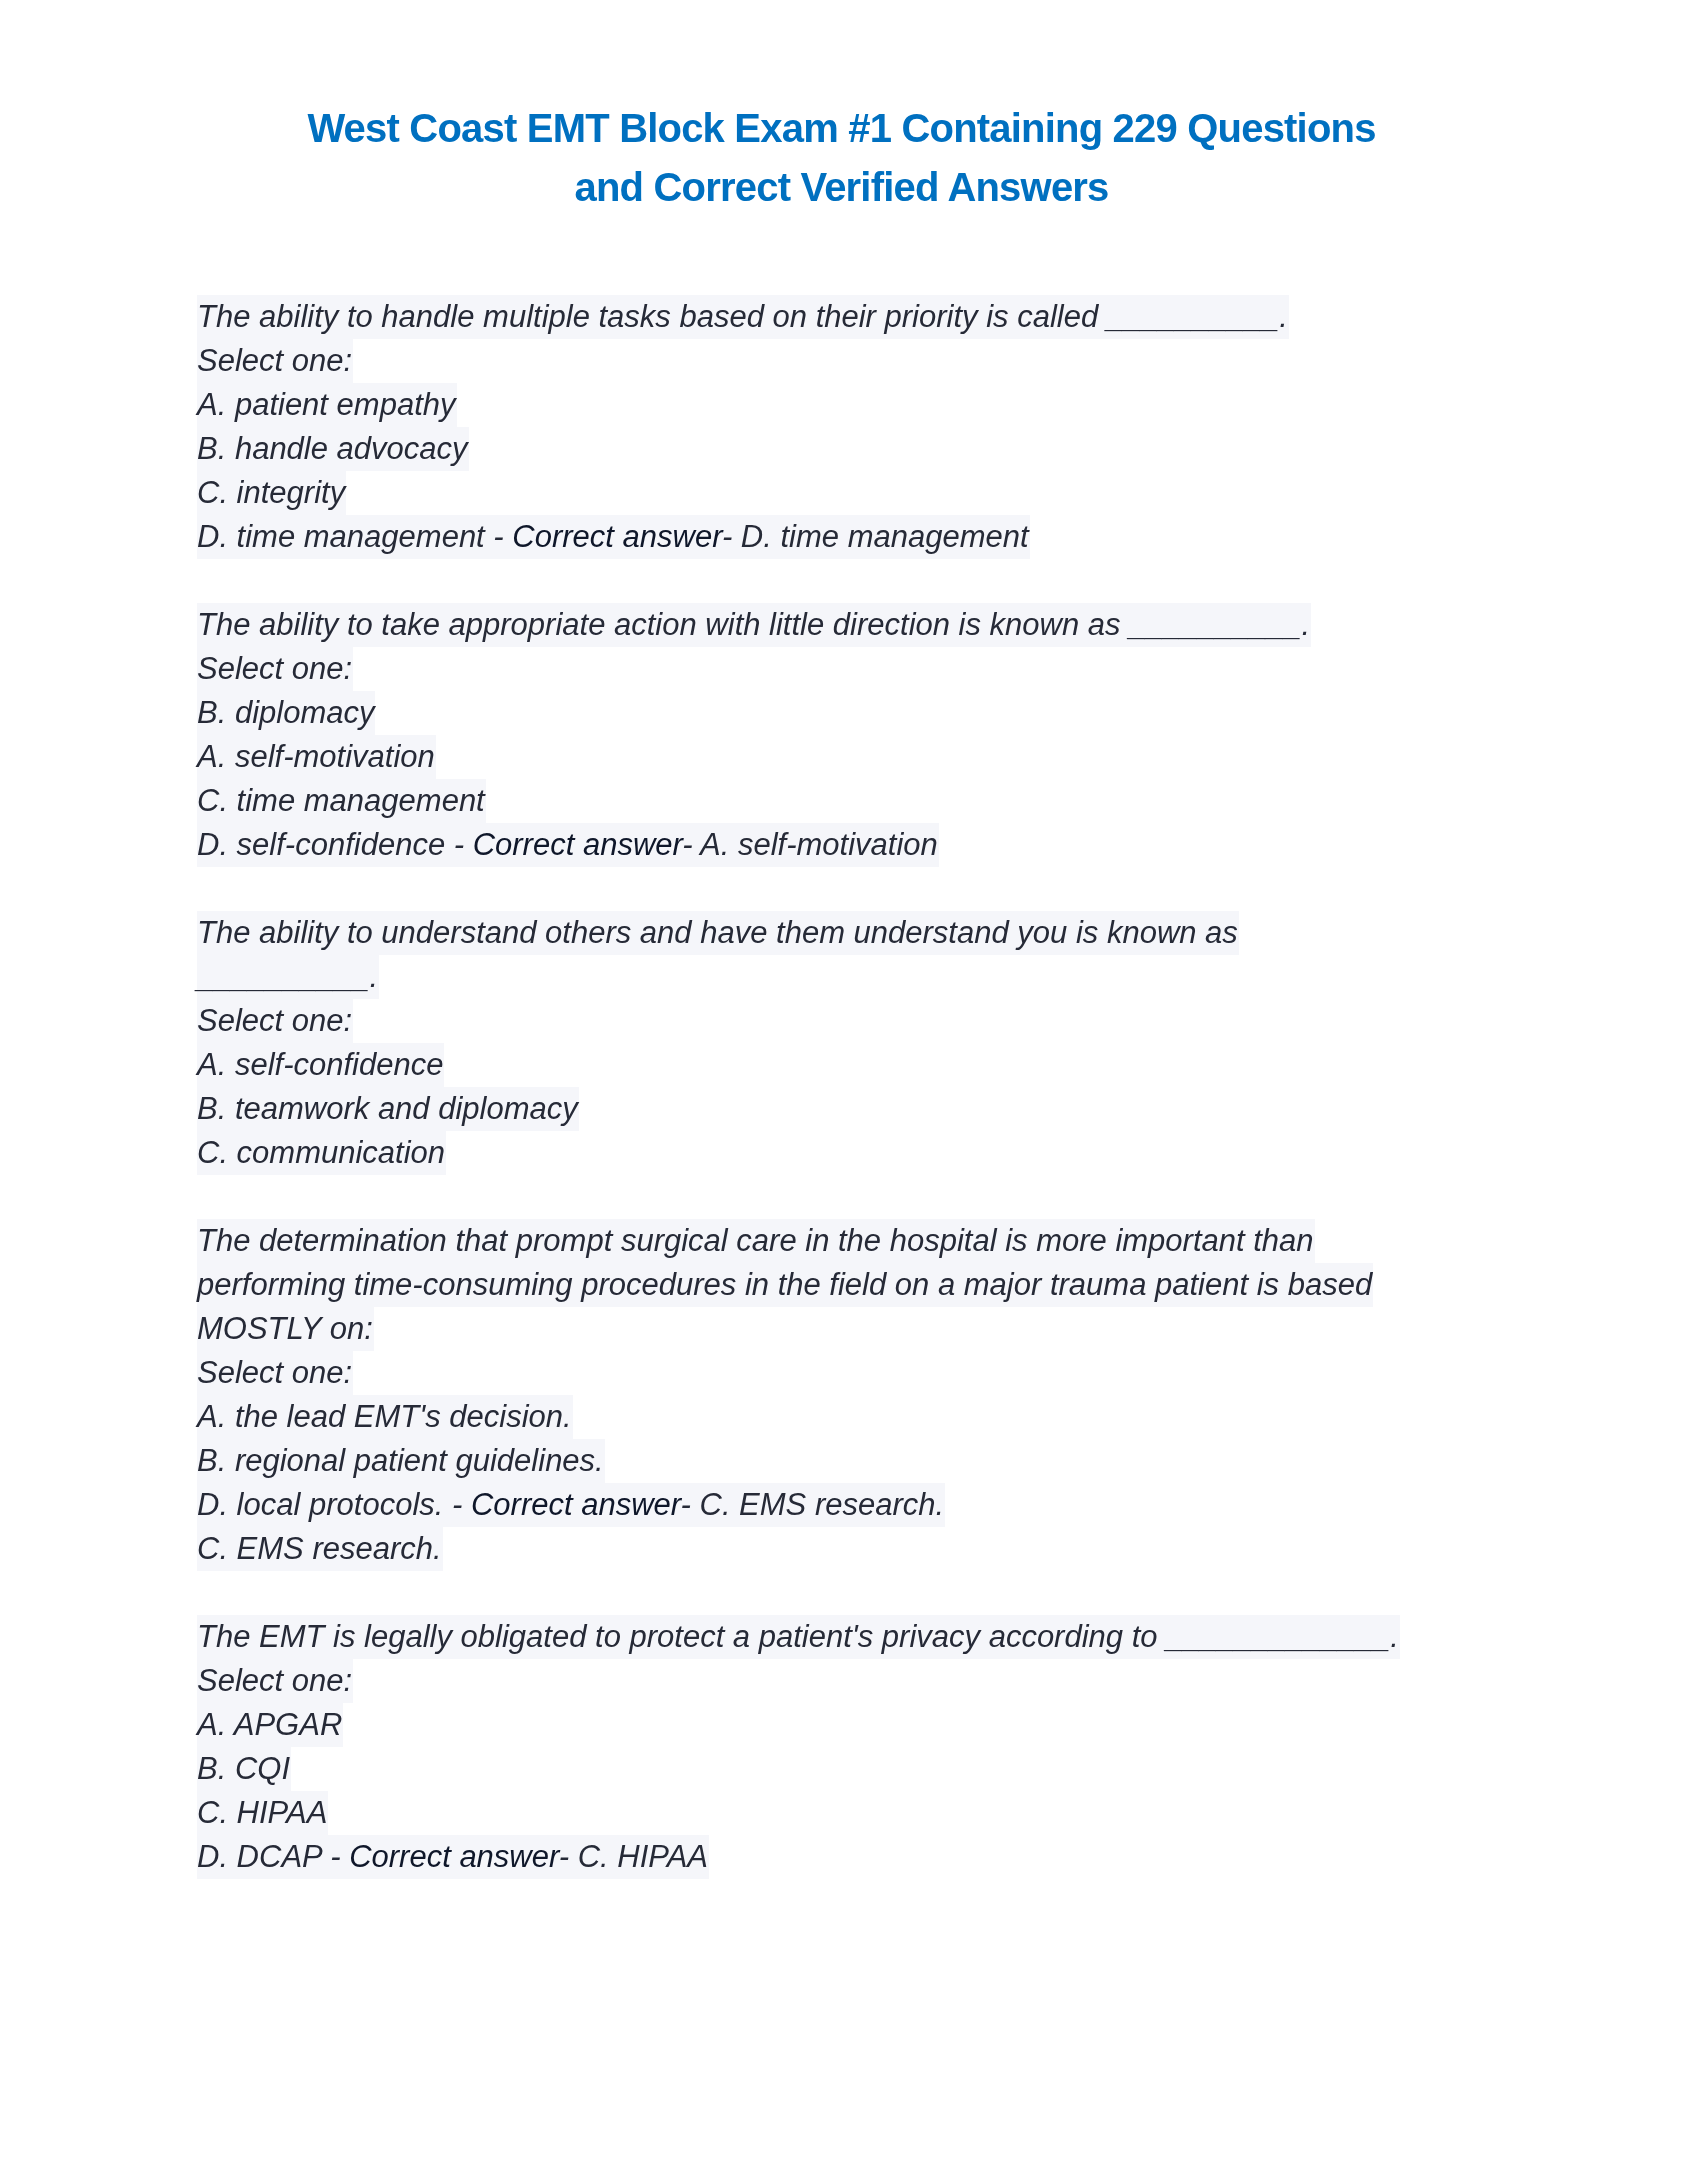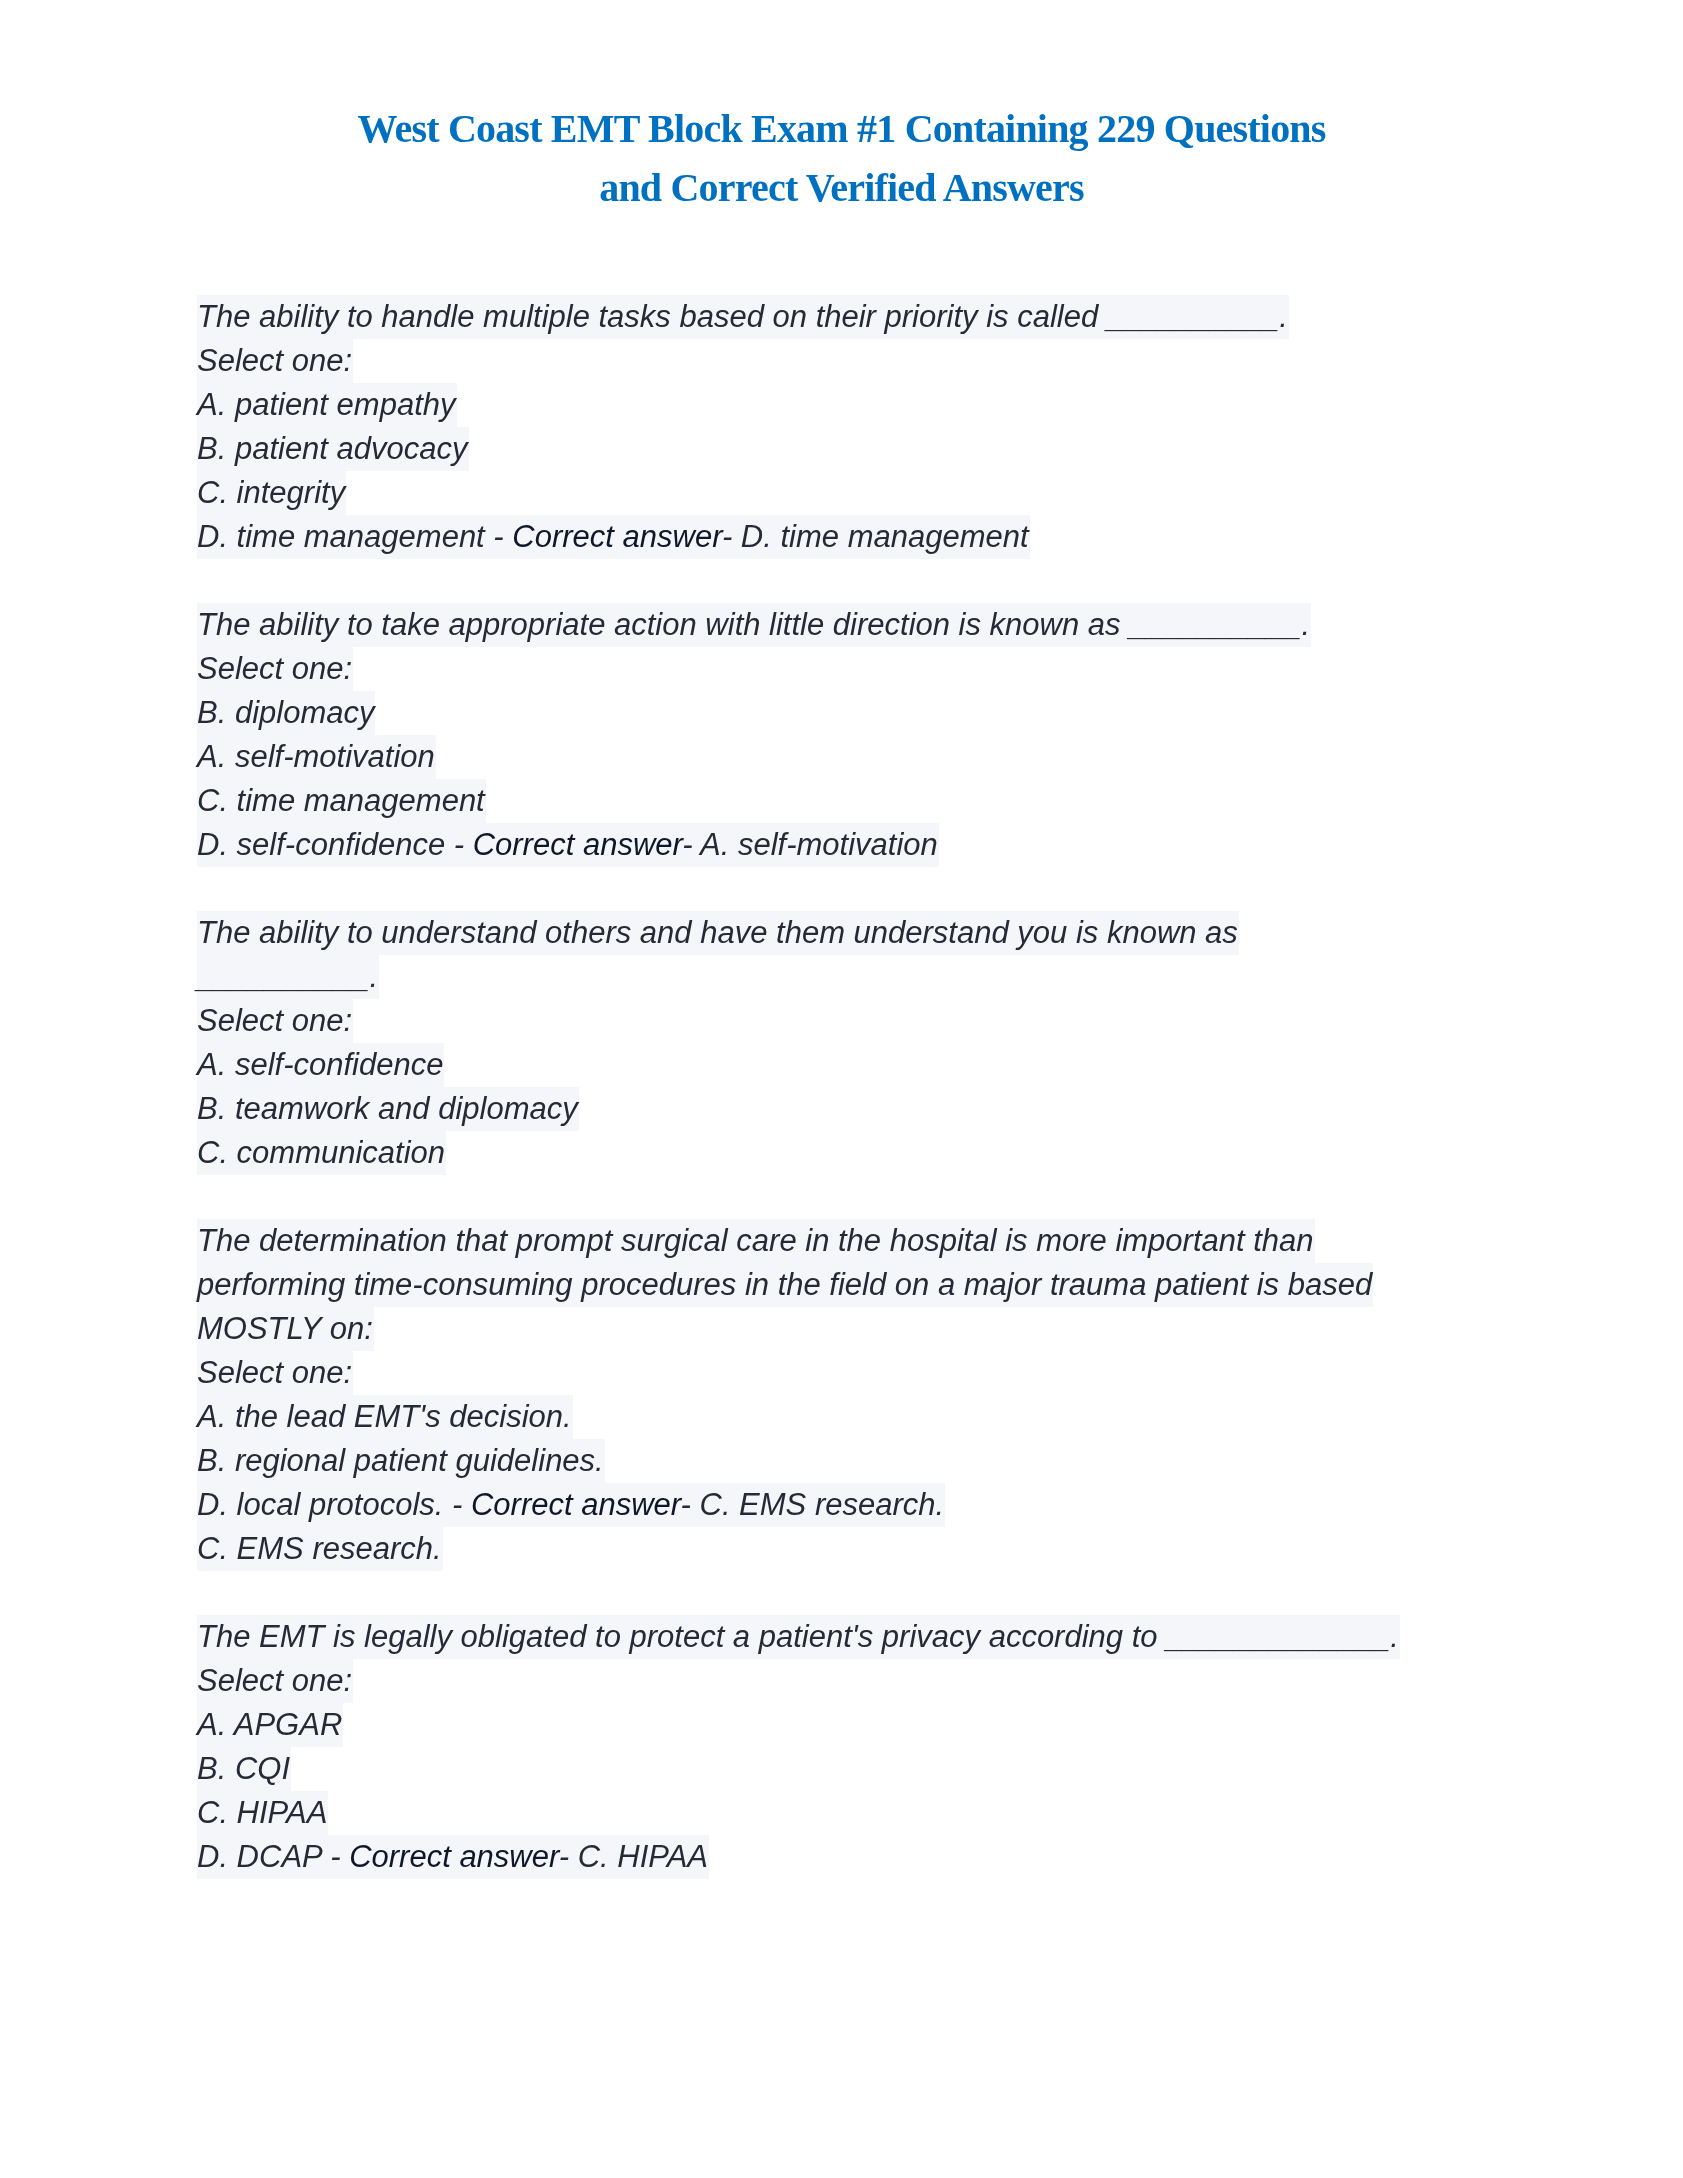--- a/index.html
+++ b/index.html
@@ -14,21 +14,21 @@
       overflow: hidden;
       font-family: "Liberation Sans", sans-serif;
     }
     .page-title {
       position: absolute;
       left: 0;
       top: 99px;
       width: 1683px;
       text-align: center;
       color: #0070c0;
-      font-family: Liberation Serif, serif;
+      font-family: Liberation Sans, sans-serif;
       font-weight: bold;
       font-size: 40px;
       line-height: 59px;
       letter-spacing: -0.8px;
       margin: 0;
     }
     .page-title span { display: block; }
     .content {
       position: absolute;
       left: 197px;
@@ -65,21 +65,21 @@
   <span>West Coast EMT Block Exam #1 Containing 229 Questions</span>
   <span>and Correct Verified Answers</span>
 </h1>
 
 <div class="content">
 
   <div class="question-block">
     <div class="line"><span class="hl">The ability to handle multiple tasks based on their priority is called __________.</span></div>
     <div class="line"><span class="hl">Select one:</span></div>
     <div class="line"><span class="hl">A. patient empathy</span></div>
-    <div class="line"><span class="hl">B. patient advocacy</span></div>
+    <div class="line"><span class="hl">B. handle advocacy</span></div>
     <div class="line"><span class="hl">C. integrity</span></div>
     <div class="line"><span class="hl"><span>D. time management - </span><span class="correct-label">Correct answer</span><span>- D. time management</span></span></div>
   </div>
 
   <div class="question-block">
     <div class="line"><span class="hl">The ability to take appropriate action with little direction is known as __________.</span></div>
     <div class="line"><span class="hl">Select one:</span></div>
     <div class="line"><span class="hl">B. diplomacy</span></div>
     <div class="line"><span class="hl">A. self-motivation</span></div>
     <div class="line"><span class="hl">C. time management</span></div>

